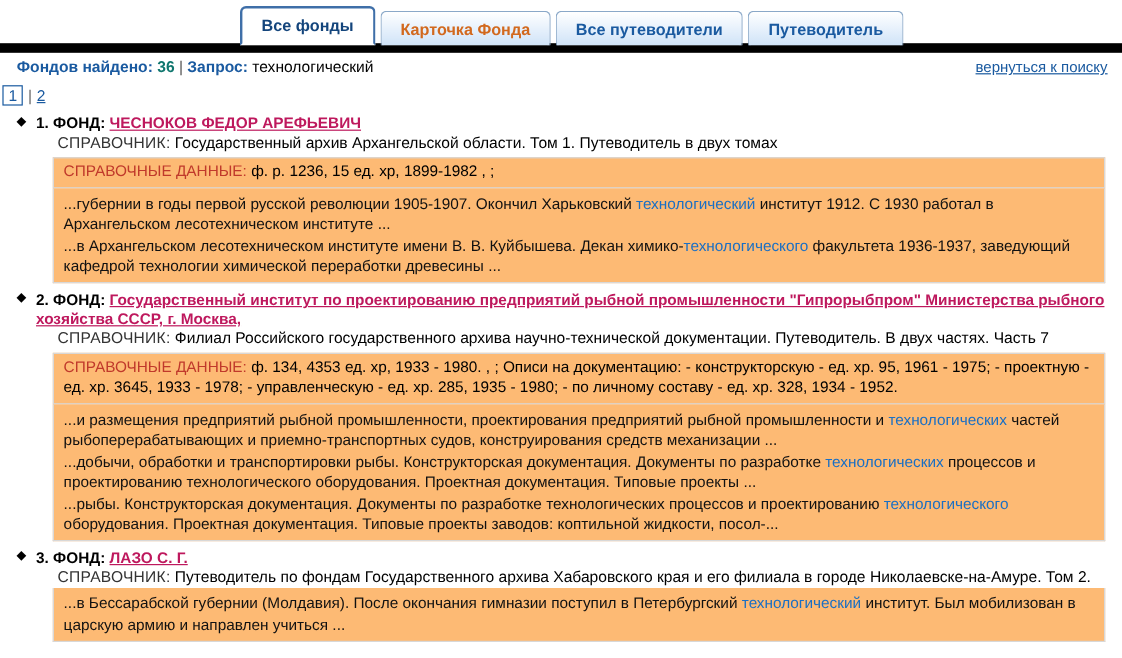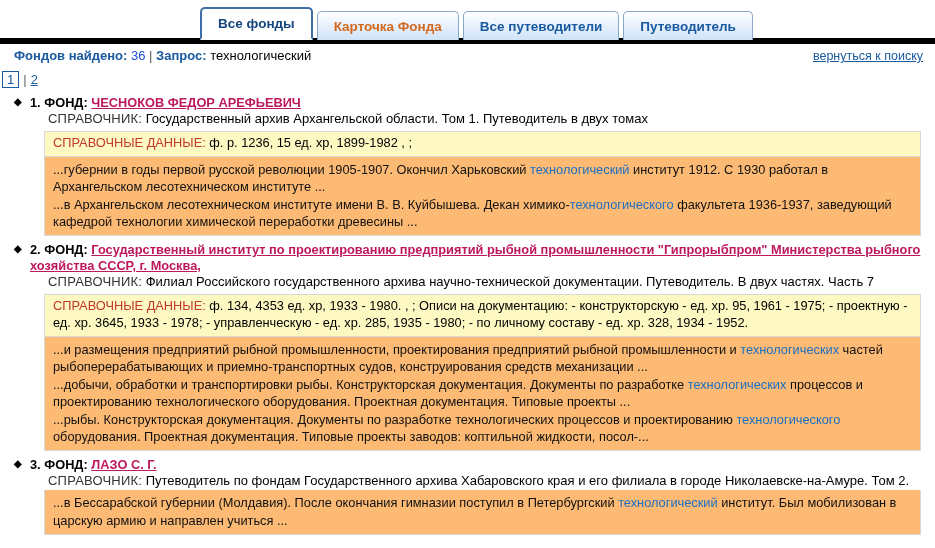--- a/index.html
+++ b/index.html
@@ -19,21 +19,21 @@
     position: relative;
     width: 935px;
     height: 548px;
     box-sizing: border-box;
   }
 
   
   .tabbar {
     position: relative;
     height: 44px;
-    border-bottom: 6px solid #000000;
+    border-bottom: 8px solid #000000;
     box-sizing: border-box;
     padding-left: 200px;
     display: flex;
     align-items: flex-end;
     gap: 4px;
   }
   .tab {
     display: inline-block;
     padding: 7px 16px 6px 16px;
     border: 1px solid #8aa8c8;
@@ -65,22 +65,22 @@
     height: 24px;
     padding: 4px 10px 0 14px;
     box-sizing: border-box;
     font-size: 13px;
   }
   .infobar .found-label {
     color: #1a5aa0;
     font-weight: bold;
   }
   .infobar .found-count {
-    color: #1d4ed8;
-    font-weight: normal;
+    color: #0f766e;
+    font-weight: bold;
   }
   .infobar .sep { color: #555; }
   .infobar .query-label {
     color: #1a5aa0;
     font-weight: bold;
   }
   .infobar .query-value { color: #000; }
   .back-link {
     position: absolute;
     right: 12px;
@@ -153,21 +153,21 @@
     font-size: 13px;
     line-height: 1.3;
   }
   .res-sprav .lbl {
     color: #333;
     letter-spacing: .2px;
   }
   .res-sprav .val { color: #000; }
 
   .databox {
-    background: #fef9c3;
+    background: #fdba74;
     border: 1px solid #d8d8d8;
     margin: 3px 0 0 30px;
     padding: 3px 8px 4px 8px;
     font-size: 12.8px;
     line-height: 1.32;
   }
   .databox .dlabel {
     color: #c0392b;
     font-weight: normal;
   }

